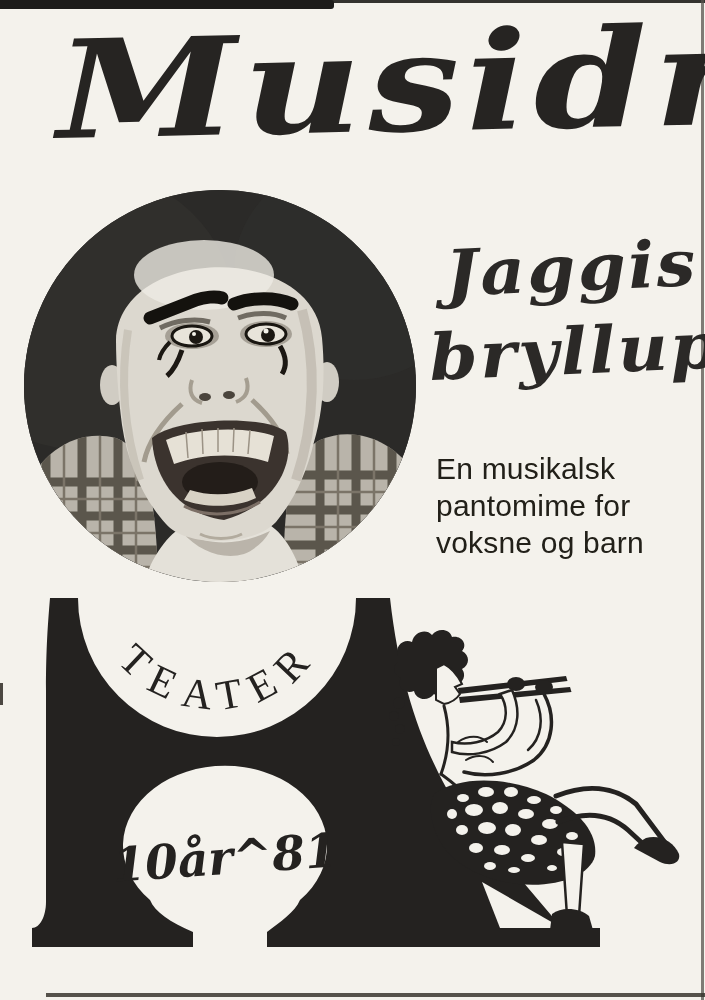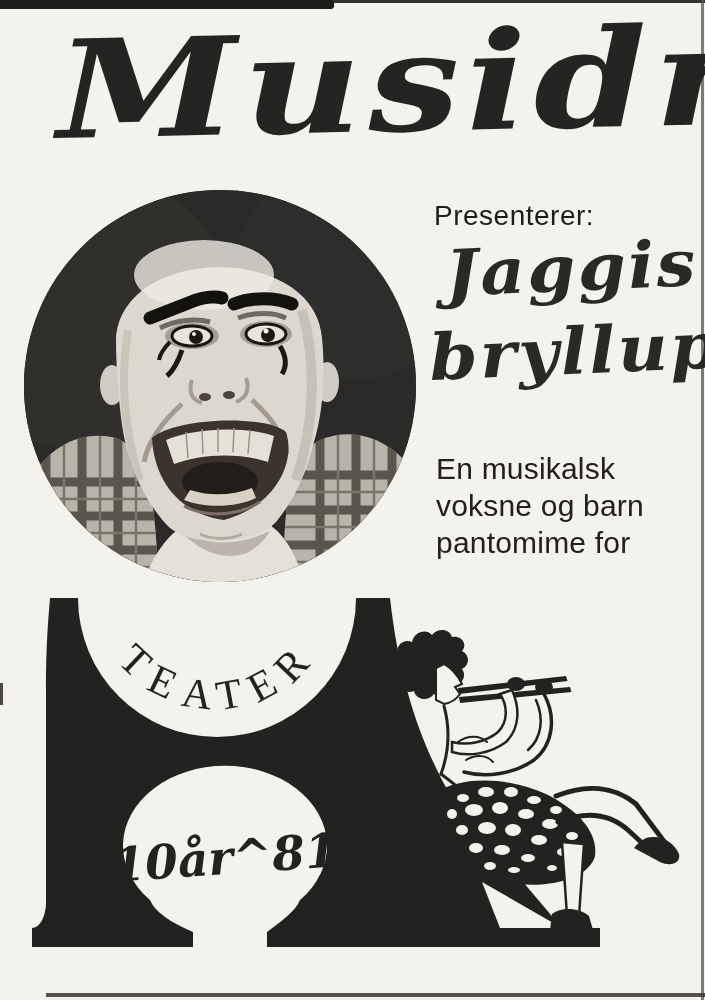--- a/index.html
+++ b/index.html
@@ -165,27 +165,26 @@
             <line x1="226" y1="240" x2="224" y2="264"></line>
           </g>
           <path d="M160,310 C180,318 212,318 232,308 L228,298 C208,306 184,306 166,300 Z" fill="#d8d2c5"></path>
           <path d="M160,316 C182,328 214,326 236,312" stroke="#7c6f66" stroke-width="3" fill="none"></path>
         </g>
         <path d="M176,344 C188,350 206,350 218,344" stroke="#b2ab9e" stroke-width="3" fill="none"></path>
       </g>
     </svg>
   </div>
 
-  <div id="presenter">Presenterer:</div>
   <div class="show-line" id="show-line1">Jaggis</div>
   <div class="show-line" id="show-line2">bryllup</div>
   <div id="description">
     <div>En musikalsk</div>
+    <div>pantomime for</div>
     <div>voksne og barn</div>
-    <div>pantomime for</div>
   </div>
 
   <svg id="logo-svg" viewBox="0 0 705 1000">
 
     <path fill="#242220" d="
       M 50,598 L 78,598
       A 139 139 0 0 0 356,598
       L 390,598
       C 400,688 424,750 452,798
       L 562,928 L 600,928 L 600,947

